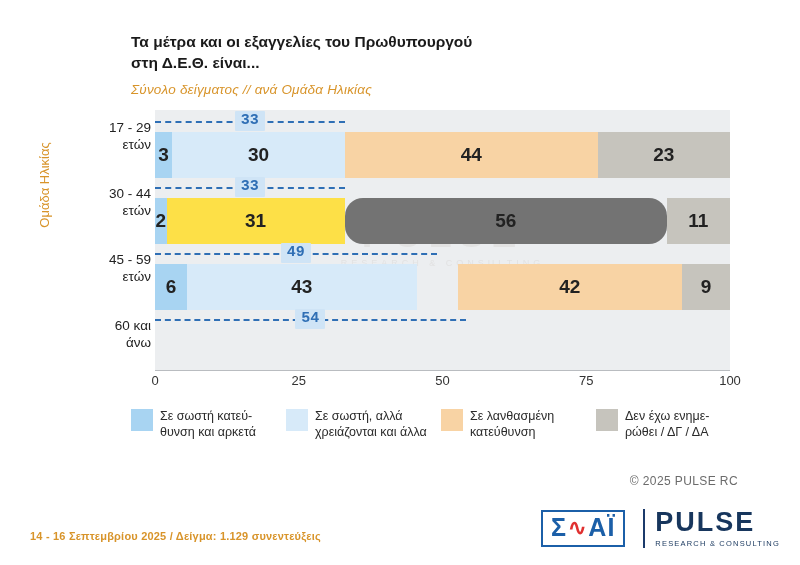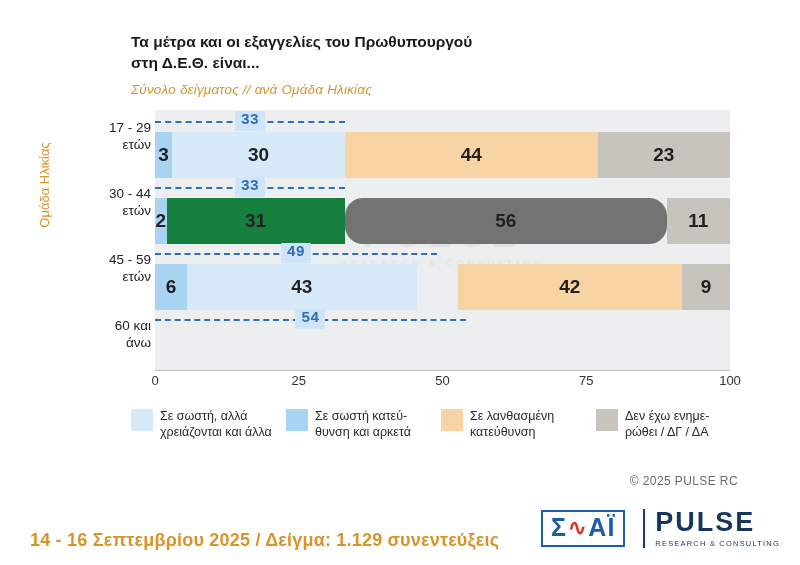--- a/index.html
+++ b/index.html
@@ -216,21 +216,21 @@
     right: 62px;
     top: 474px;
     font-size: 12px;
     color: #6b6b6b;
     letter-spacing: 0.4px;
   }
   .footer-note {
     position: absolute;
     left: 30px;
     top: 530px;
-    font-size: 18px;
+    font-size: 11px;
     font-weight: bold;
     color: #d8942a;
     letter-spacing: 0.2px;
   }
   .logos {
     position: absolute;
     right: 20px;
     top: 505px;
     height: 46px;
     display: flex;
@@ -328,21 +328,21 @@
       </div>
 
       <div class="bracket" id="br1" style="left: 0%; width: 33%; top: 66px;">
         <span class="line"></span>
         <span class="val">33</span>
       </div>
       <div class="row" id="row1" style="top:88px;">
         <div class="seg s0" id="r1s0" style="width: 2%; background: rgb(168, 212, 242);">
             <span class="v">2</span>
           </div>
-        <div class="seg s1" id="r1s1" style="width: 31%; background: #15803d;">
+        <div class="seg s1" id="r1s1" style="width: 31%; background: #fde047;">
             <span class="v">31</span>
           </div>
         <div class="seg s2" id="r1s2" style="width: 56%; background: #737373; border-radius: 18px;">
             <span class="v">56</span>
           </div>
         <div class="seg s3" id="r1s3" style="width: 11%; background: rgb(198, 196, 189);">
             <span class="v">11</span>
           </div>
       </div>
 
@@ -377,28 +377,28 @@
   <div class="xaxis">
     <span class="xtick" style="left:0%;">0</span>
     <span class="xtick" style="left:25%;">25</span>
     <span class="xtick" style="left:50%;">50</span>
     <span class="xtick" style="left:75%;">75</span>
     <span class="xtick" style="left:100%;">100</span>
   </div>
 
   <div class="legend">
     <div class="legend-item">
+      <span class="swatch" id="sw0" style="background: rgb(168, 212, 242);"></span>
+      <span class="legend-text">Σε σωστή κατεύ-
+θυνση και αρκετά</span>
+    </div>
+    <div class="legend-item">
       <span class="swatch" id="sw1" style="background: rgb(215, 234, 249);"></span>
       <span class="legend-text">Σε σωστή, αλλά
 χρειάζονται και άλλα</span>
-    </div>
-    <div class="legend-item">
-      <span class="swatch" id="sw0" style="background: rgb(168, 212, 242);"></span>
-      <span class="legend-text">Σε σωστή κατεύ-
-θυνση και αρκετά</span>
     </div>
     <div class="legend-item">
       <span class="swatch" id="sw2" style="background: rgb(248, 211, 164);"></span>
       <span class="legend-text">Σε λανθασμένη
 κατεύθυνση</span>
     </div>
     <div class="legend-item">
       <span class="swatch" id="sw3" style="background: rgb(198, 196, 189);"></span>
       <span class="legend-text">Δεν έχω ενημε-
 ρώθει / ΔΓ / ΔΑ</span>

